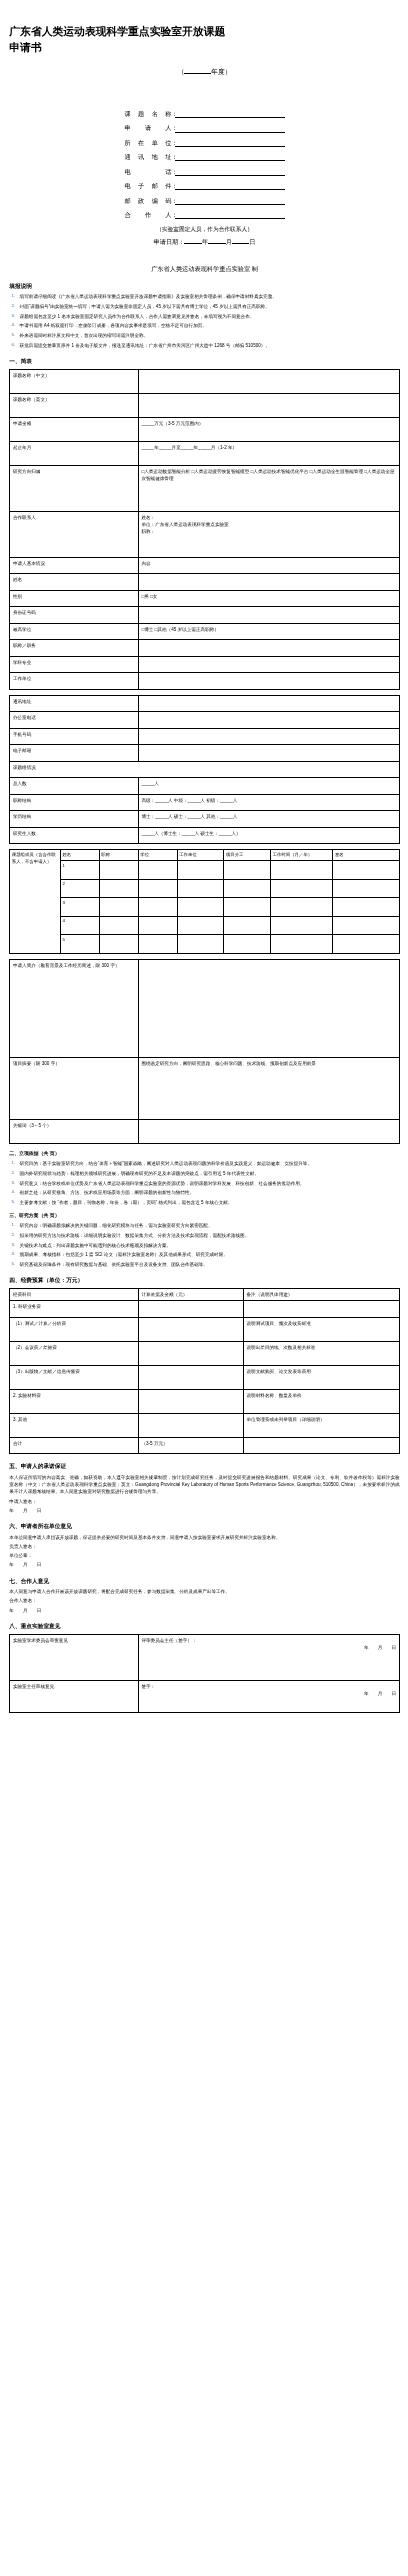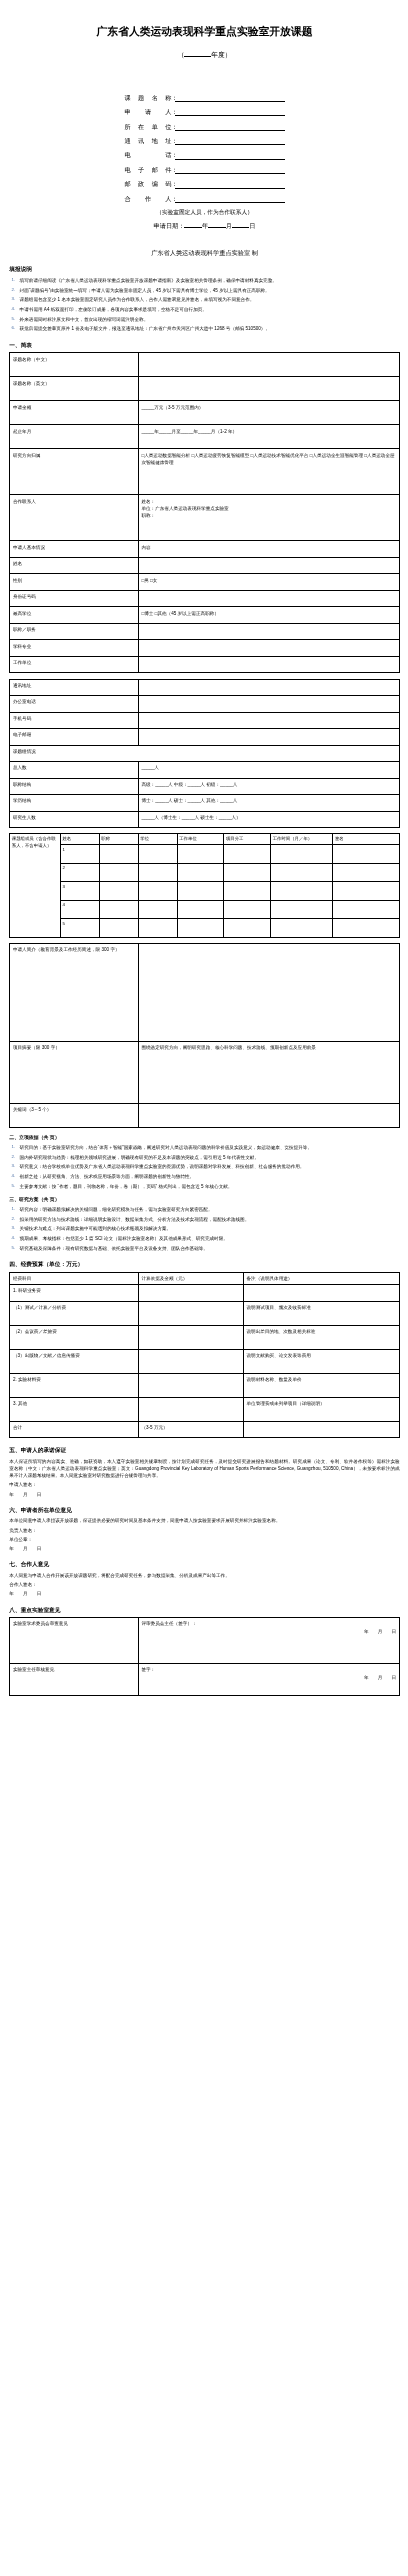--- a/index.html
+++ b/index.html
@@ -12,21 +12,20 @@
     line-height:1.5;
   }
   .page { width:409px; padding:0 9.3px 10.3px 9.3px; }
 
   
   .cover { padding-top:23px; }
   .cover-title {
     font-family:"Liberation Serif","DejaVu Serif",serif;
     font-weight:bold;
     font-size:10.8px;
-    text-align:center;
     line-height:1.5;
     letter-spacing:0px;
   }
   .cover-year {
     font-family:"Liberation Serif","DejaVu Serif",serif;
     font-size:6.7px;
     text-align:center;
     margin-top:11.3px;
   }
   .cover-fields {
@@ -132,20 +131,21 @@
   .sig-box { height:18.5px; }
 </style>
 </head>
 <body>
 
 <div class="page">
 
   <div class="cover">
     <div class="cover-title">
       <div>广东省人类运动表现科学重点实验室开放课题</div>
+      <div>申请书</div>
     </div>
 
     <div class="cover-year">
       <span>（</span><span class="blank-l"></span><span>年度）</span>
     </div>
 
     <div class="cover-fields">
       <div class="cf-row">
         <span class="cf-label">课题名称</span>
         <span class="cf-colon">：</span>

